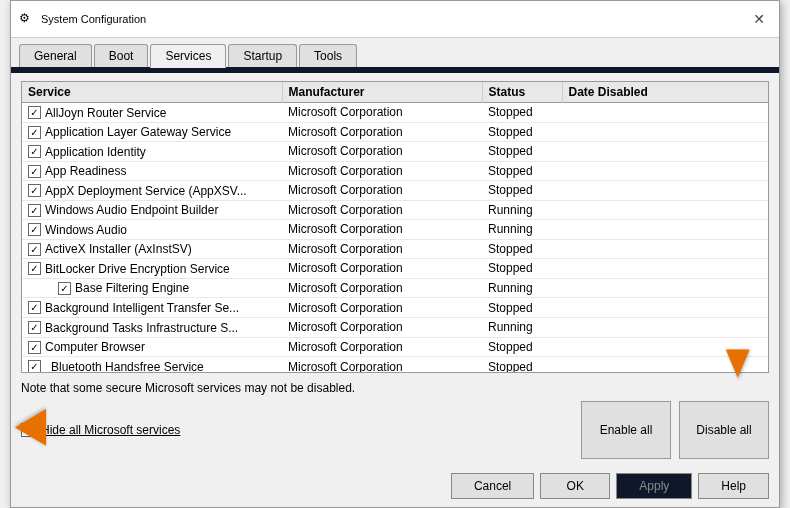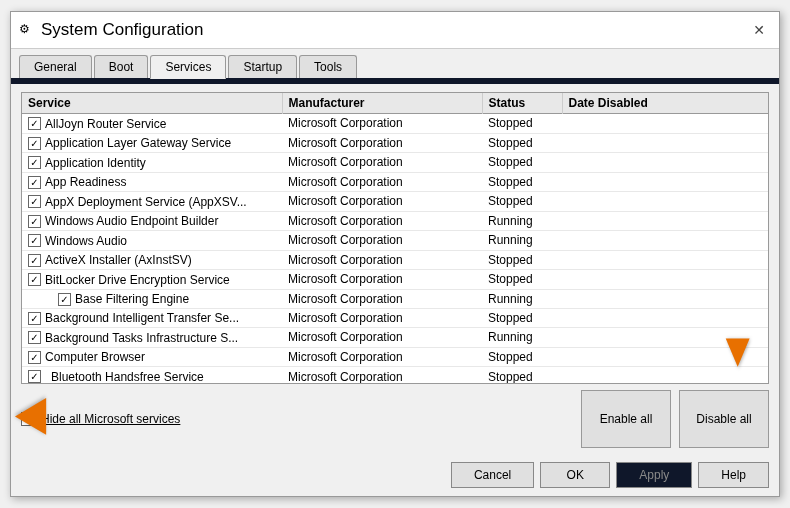--- a/index.html
+++ b/index.html
@@ -33,21 +33,21 @@
     .title-bar-left {
       display: flex;
       align-items: center;
       gap: 6px;
     }
     .title-icon {
       width: 16px;
       height: 16px;
     }
     .title-text {
-      font-size: 17px;
+      font-size: 11px;
       font-weight: 400;
       color: #000;
     }
     .close-btn {
       width: 24px;
       height: 24px;
       display: flex;
       align-items: center;
       justify-content: center;
       cursor: pointer;
@@ -373,21 +373,21 @@
           <span class="checkbox checked"></span>
           <span>Base Filtering Engine</span>
         </span>
       </td>
       <td style="white-space:nowrap;">Microsoft Corporation</td>
       <td>Running</td>
       <td></td>
     </tr>
                 <tr>
       <td class="name-cell" style="max-width:260px; white-space:nowrap; overflow:hidden; text-overflow:ellipsis;">
-        <span style="display:inline-flex; align-items:flex-end; gap:4px;">
+        <span style="display:inline-flex; align-items:flex-start; gap:4px;">
           <span class="checkbox checked"></span>
           <span>Background Intelligent Transfer Se...</span>
         </span>
       </td>
       <td style="white-space:nowrap;">Microsoft Corporation</td>
       <td>Stopped</td>
       <td></td>
     </tr>
                 <tr>
       <td class="name-cell" style="max-width:260px; white-space:nowrap; overflow:hidden; text-overflow:ellipsis;">
@@ -420,20 +420,21 @@
       </td>
       <td style="white-space:nowrap;">Microsoft Corporation</td>
       <td>Stopped</td>
       <td></td>
     </tr>
               </tbody>
           </table>
         </div>
       </div>
 
+      <div class="note-text">Note that some secure Microsoft services may not be disabled.</div>
 
       <div class="bottom-row">
         <div class="hide-ms-row">
           <div class="hide-checkbox"></div>
           <span class="hide-label">Hide all Microsoft services</span>
         </div>
         <div class="enable-disable-btns">
           <button class="action-btn">Enable all</button>
           <button class="action-btn">Disable all</button>
         </div>

